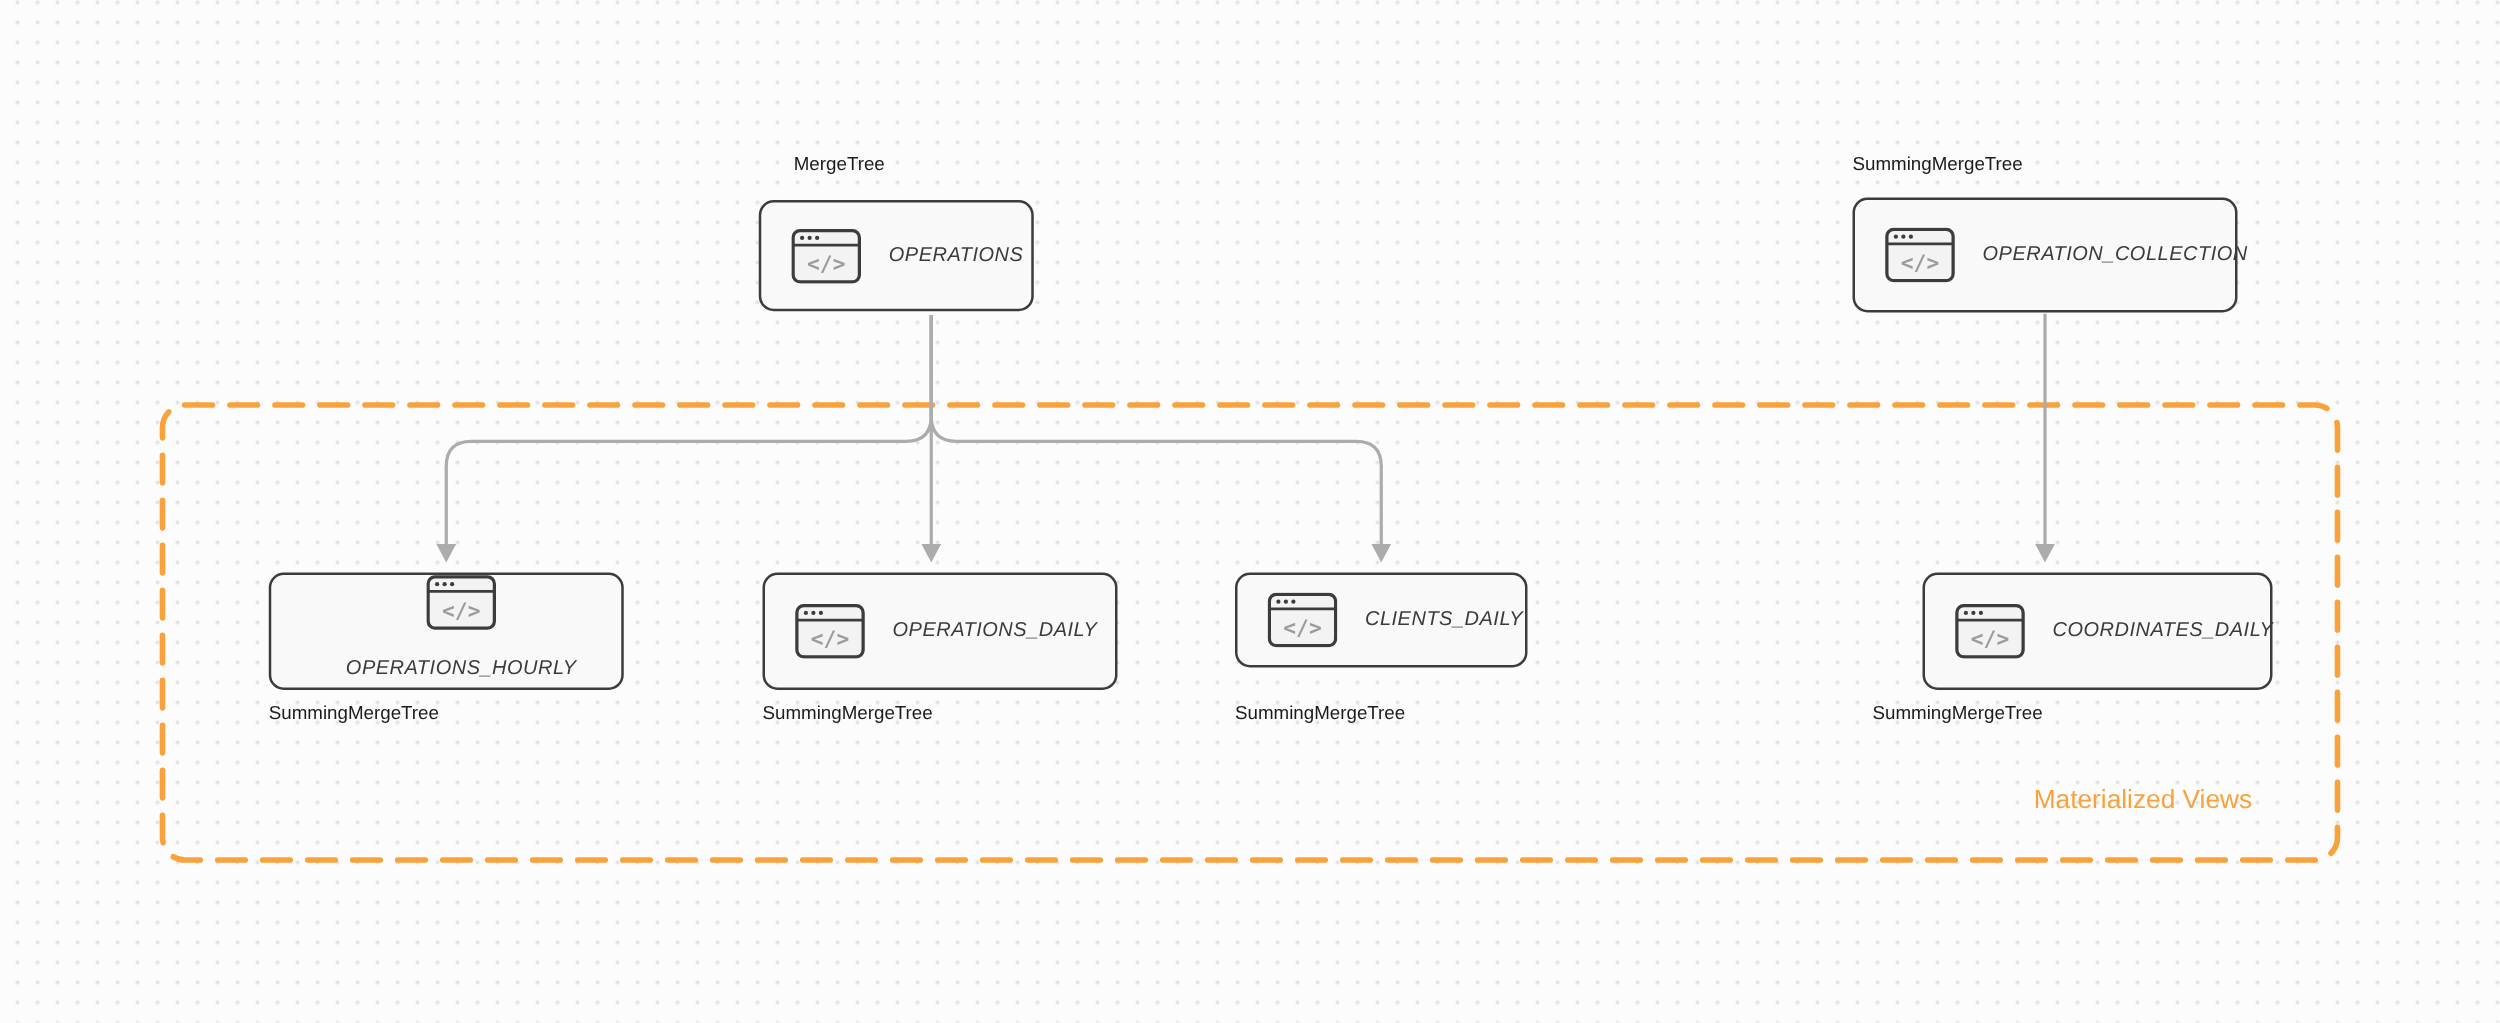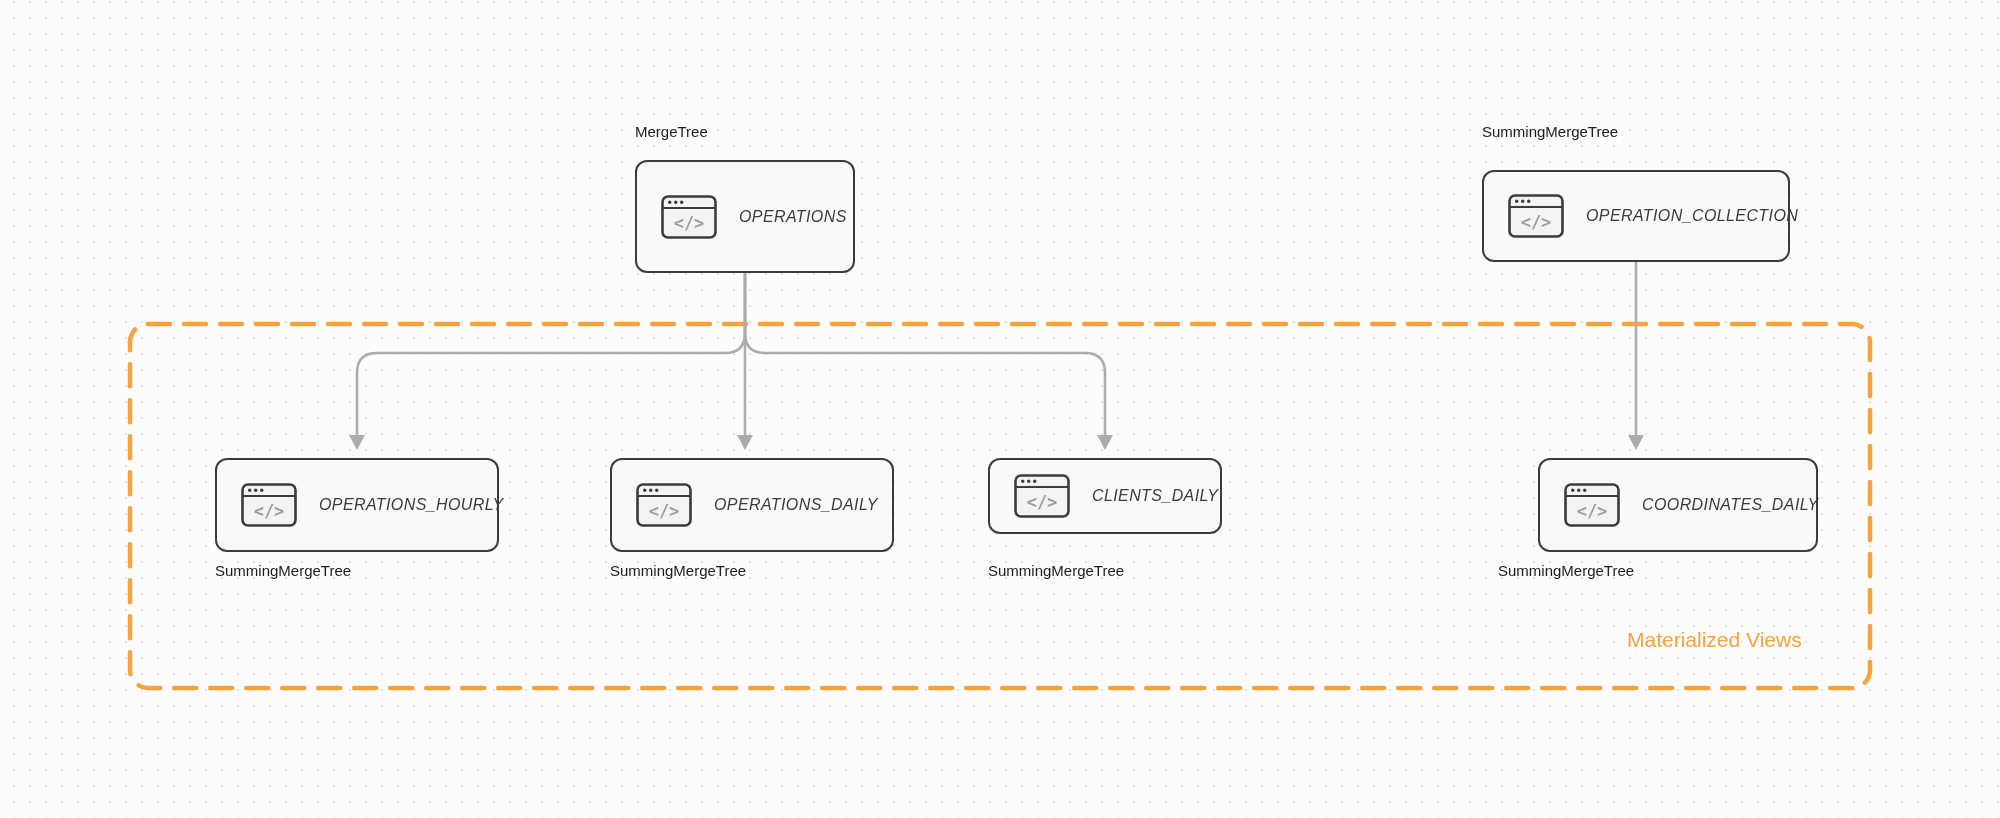--- a/index.html
+++ b/index.html
@@ -22,23 +22,23 @@
     box-sizing:border-box;
     background:#F9F9F9;
     border:2.5px solid #3C3C3C;
     border-radius:12px;
   }
   .node .icon{display:inline-flex;flex:0 0 auto;}
   .node-label{
     font-size:16px;font-style:italic;font-weight:500;
     letter-spacing:0.4px;color:#3B3B3B;white-space:nowrap;
   }
-  #node-operations        {left:635px; top:160px;width:220px;height:113px;}
-  #node-operation-collection{left:1482px;top:158px;width:308px;height:92px;margin-top:12px;}
-  #node-operations-hourly {left:215px; top:458px;width:284px;height:94px;}
+  #node-operations        {left:607px; top:160px;width:220px;height:89px;}
+  #node-operation-collection{left:1482px;top:158px;width:308px;height:92px;}
+  #node-operations-hourly {left:215px; top:458px;width:284px;height:94px;flex-direction:column;}
   #node-operations-daily  {left:610px; top:458px;width:284px;height:94px;}
   #node-clients-daily     {left:988px; top:458px;width:234px;height:76px;}
   #node-coordinates-daily {left:1498px;top:458px;width:280px;height:94px;margin-left:40px;}
   
   .engine-label{
     position:absolute;
     font-size:15px;font-weight:400;color:#1C1C1C;
     text-align:left;white-space:nowrap;
   }
   #lbl-operations-engine        {left:635px; width:220px;top:123px;}

